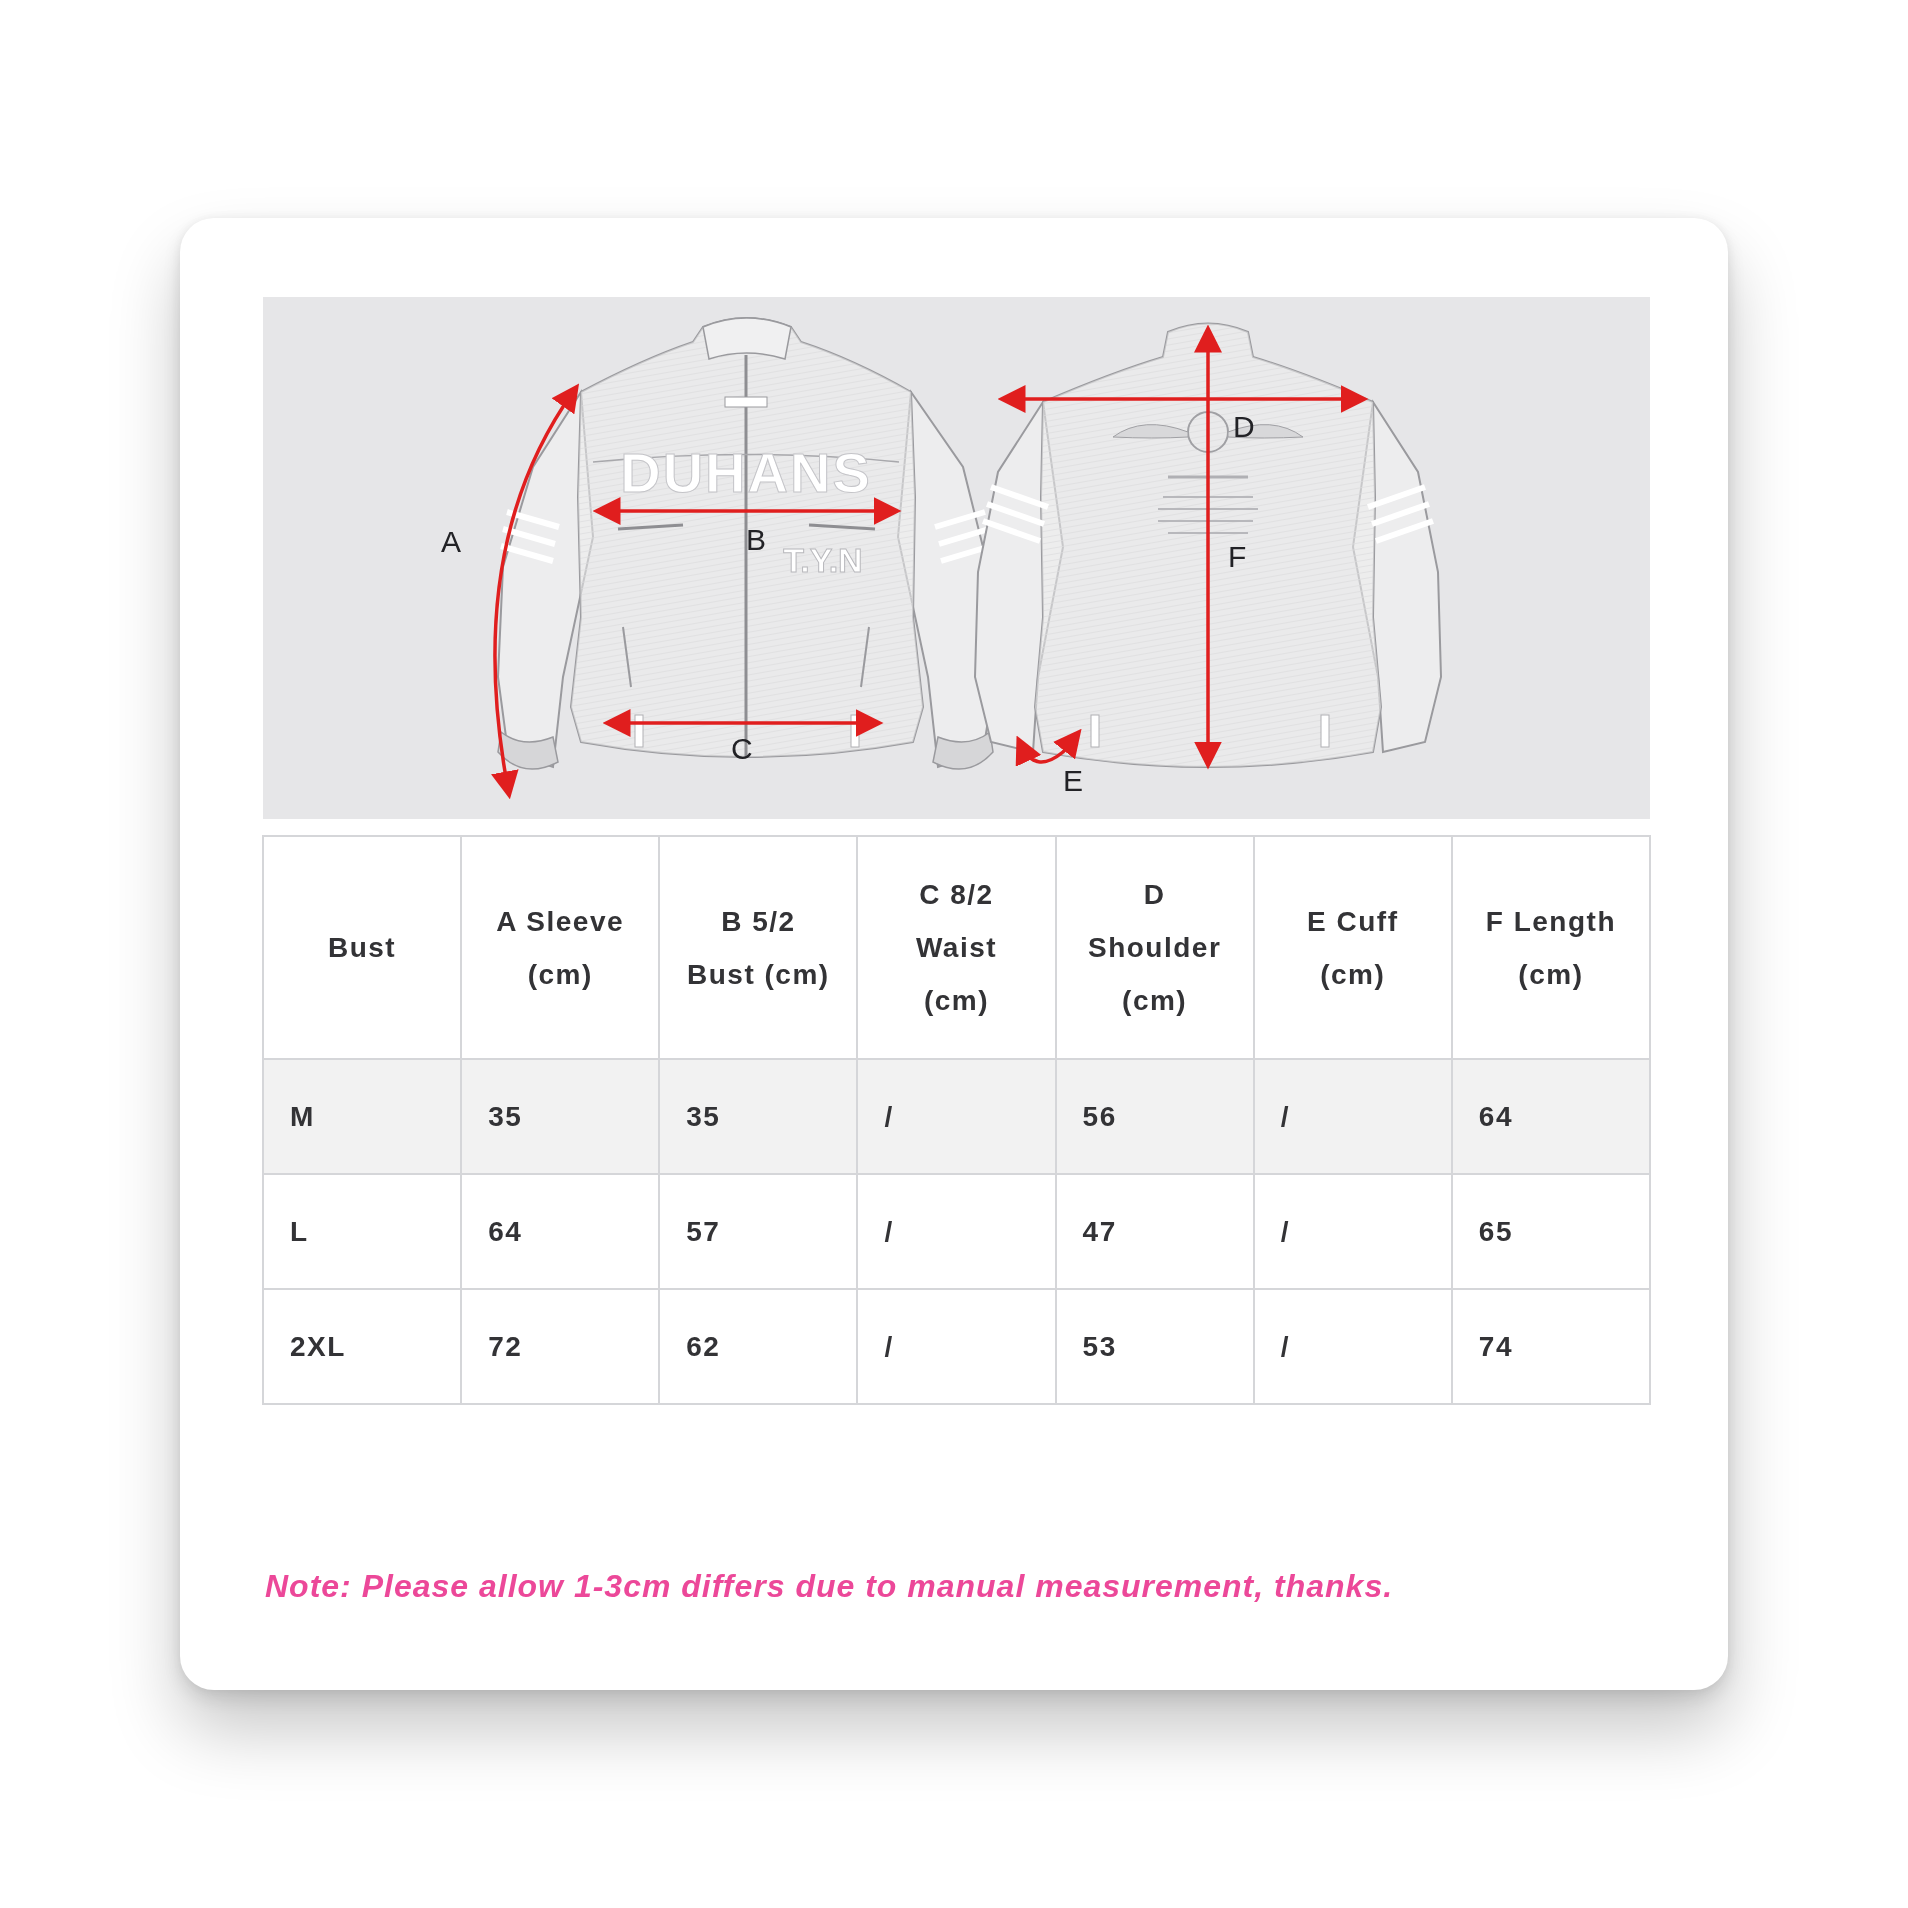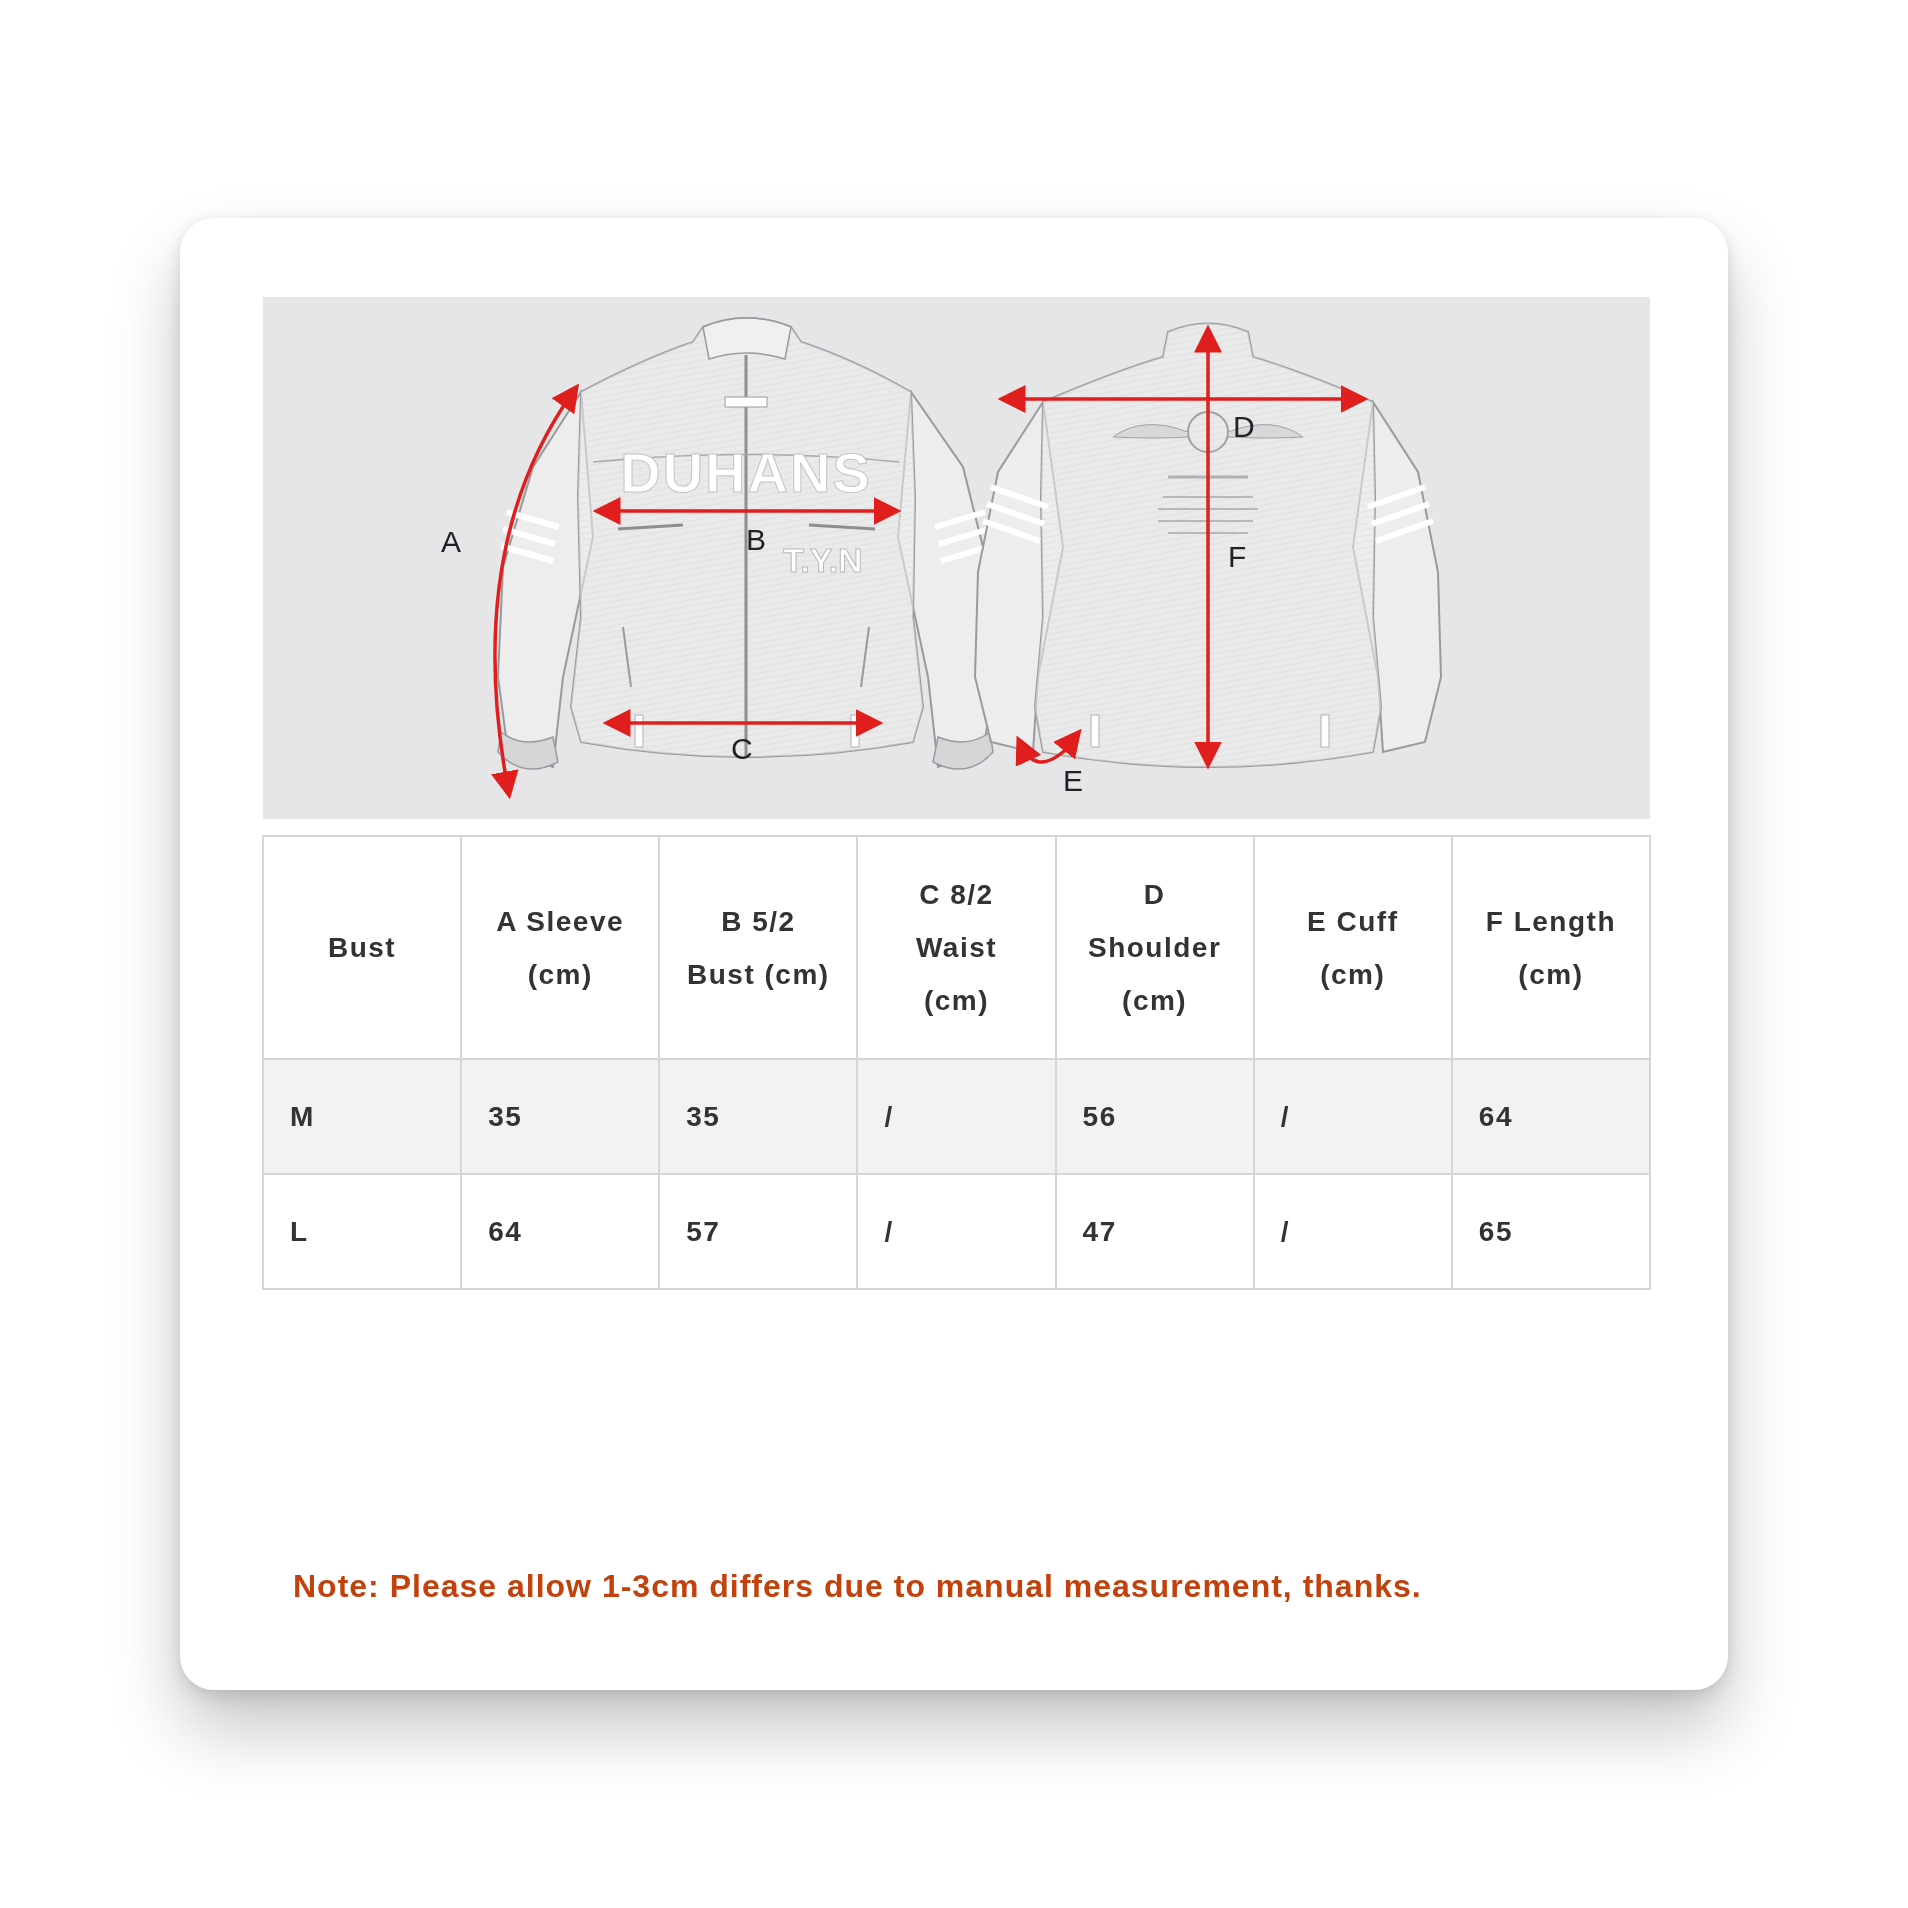--- a/index.html
+++ b/index.html
@@ -58,24 +58,24 @@
     padding: 0 0 0 26px;
   }
   .size-table tr.odd td { background: #f2f2f2; }
   .size-table tr.even td { background: #ffffff; }
 
   .note {
     position: absolute;
     left: 265px; top: 1568px;
     font-size: 32px;
     font-weight: bold;
-    color: #c2410c;
+    font-style: italic;
+    color: #ec4899;
     letter-spacing: 1px;
     white-space: nowrap;
-    margin-left: 28px;
   }
 </style>
 </head>
 <body>
 
 <div class="card"></div>
 
 <div class="diagram">
   <svg viewBox="0 0 1387 522" xmlns="http://www.w3.org/2000/svg">
     <defs>
@@ -221,16 +221,25 @@
     </tr>
     <tr class="even">
       <td>L</td>
       <td>64</td>
       <td>57</td>
       <td>/</td>
       <td>47</td>
       <td>/</td>
       <td>65</td>
     </tr>
+    <tr class="even">
+      <td>2XL</td>
+      <td>72</td>
+      <td>62</td>
+      <td>/</td>
+      <td>53</td>
+      <td>/</td>
+      <td>74</td>
+    </tr>
   </tbody>
 </table>
 
 <div class="note">Note: Please allow 1-3cm differs due to manual measurement, thanks.</div>
 
 </body></html>

